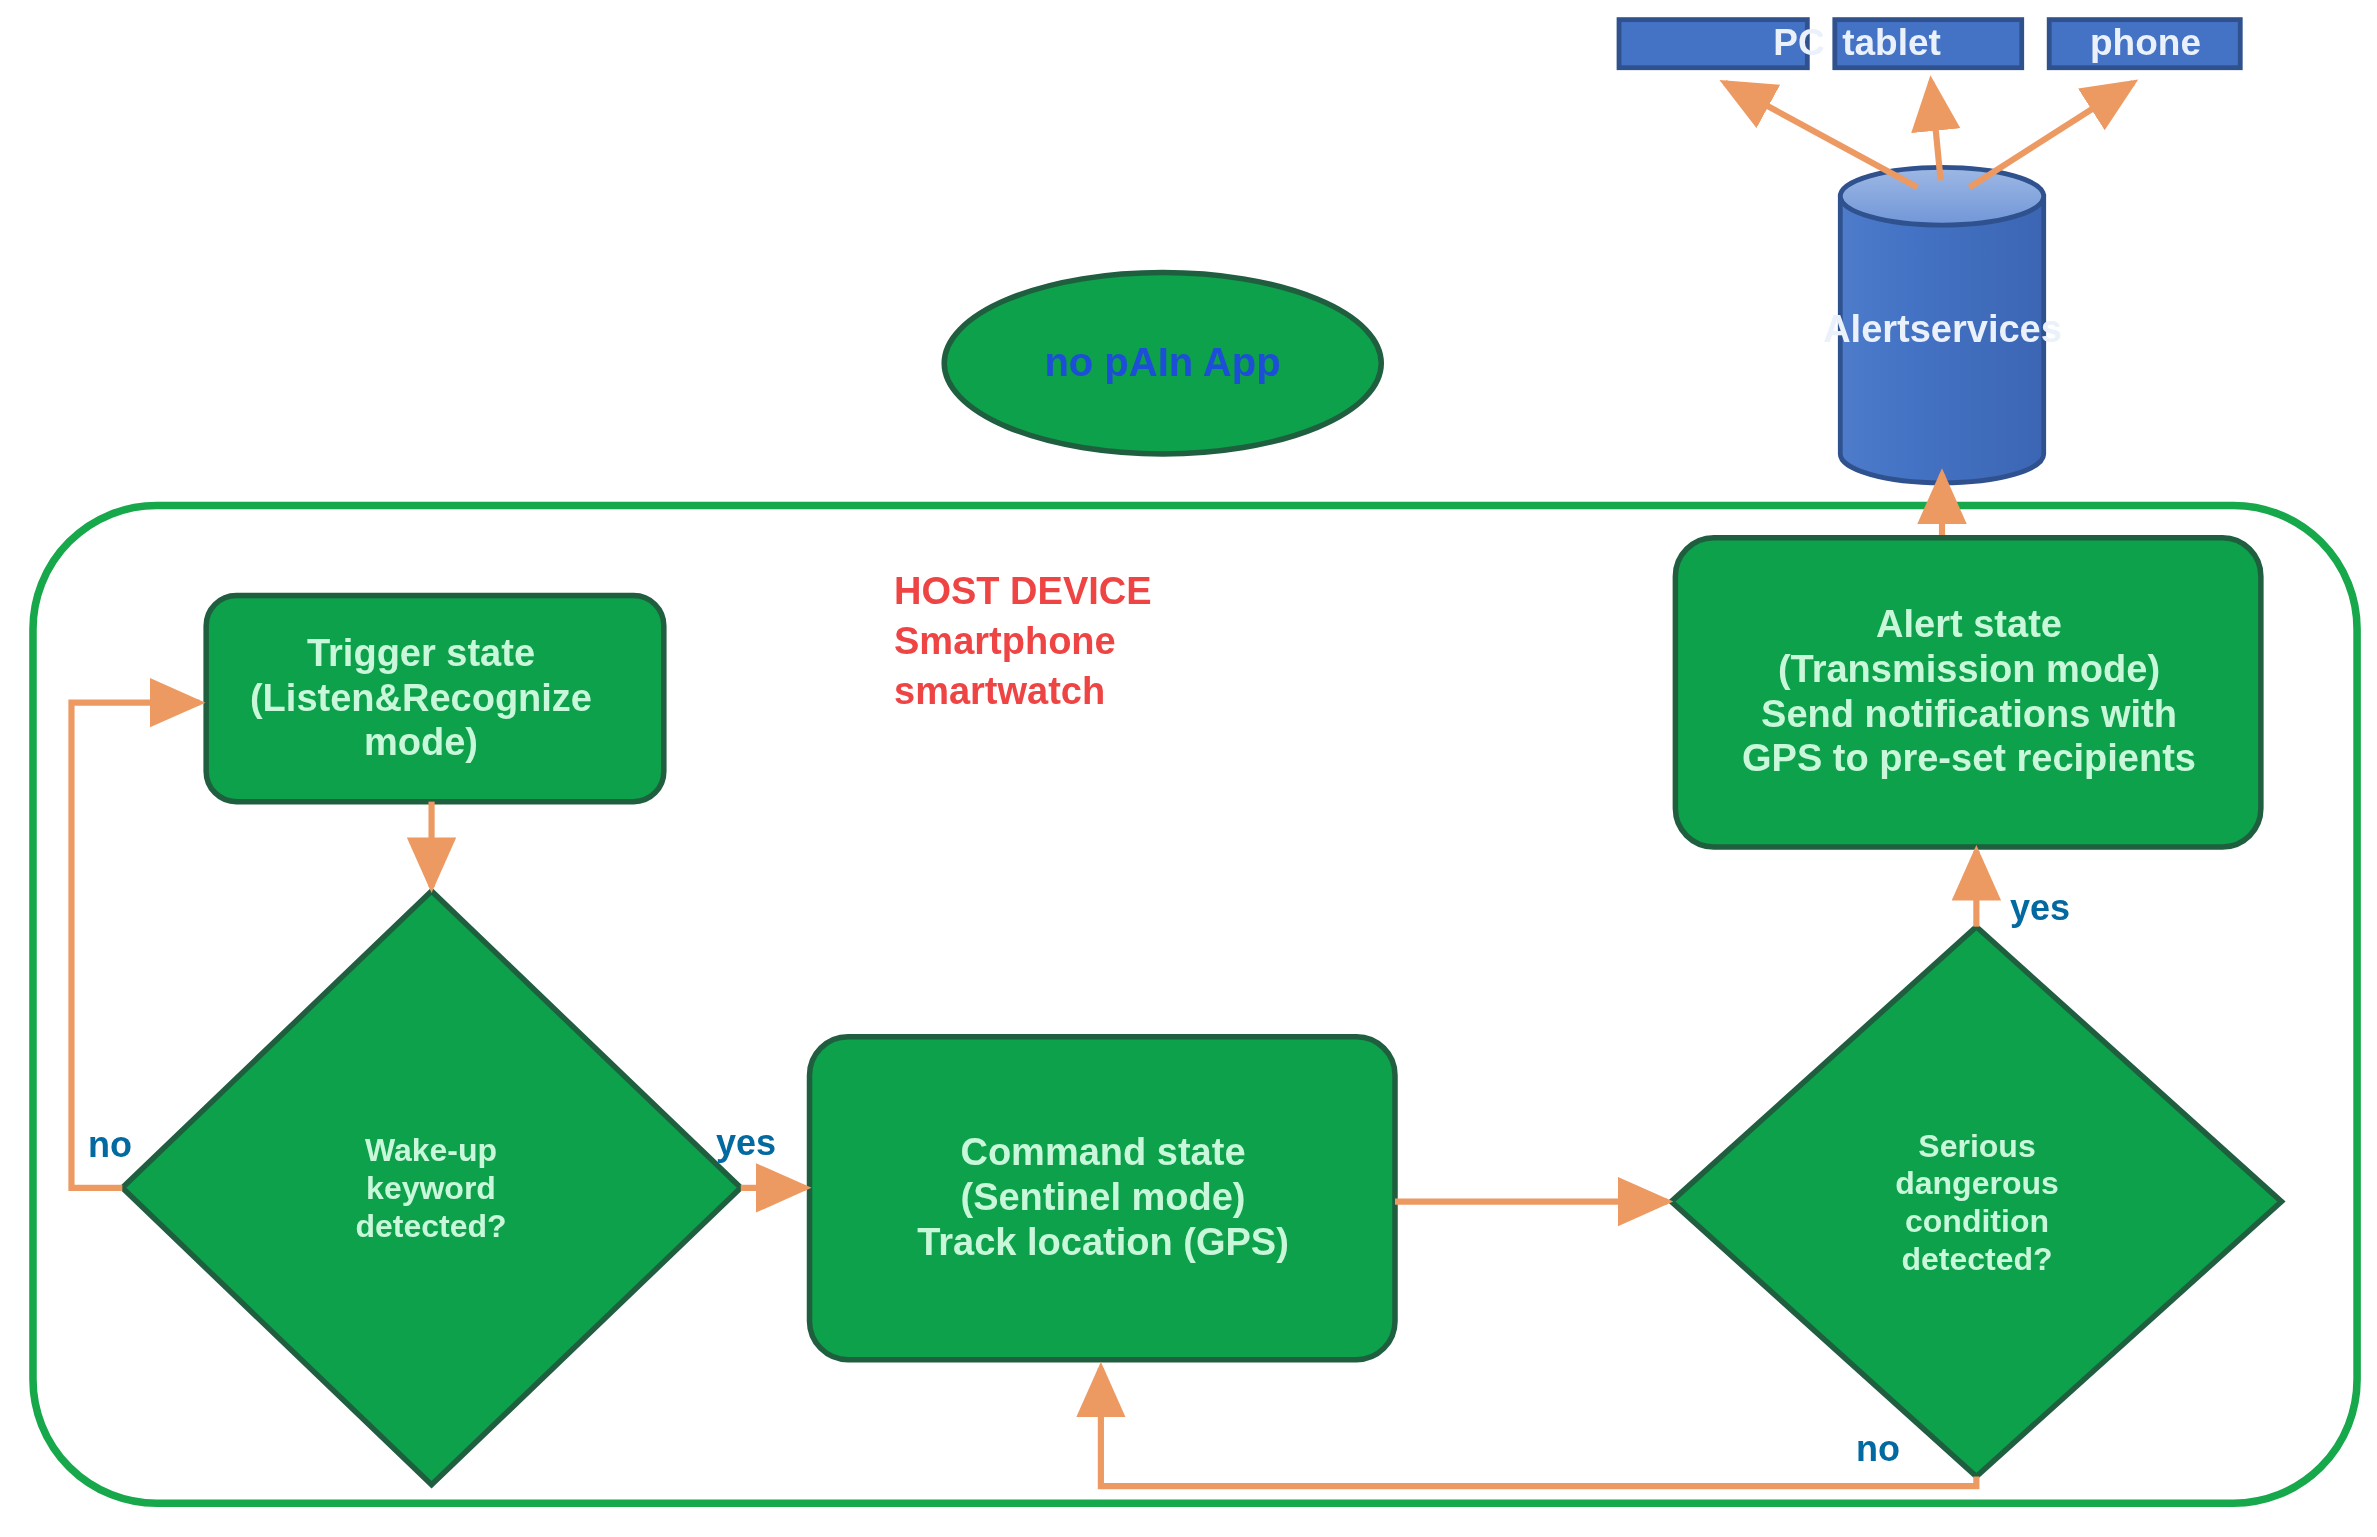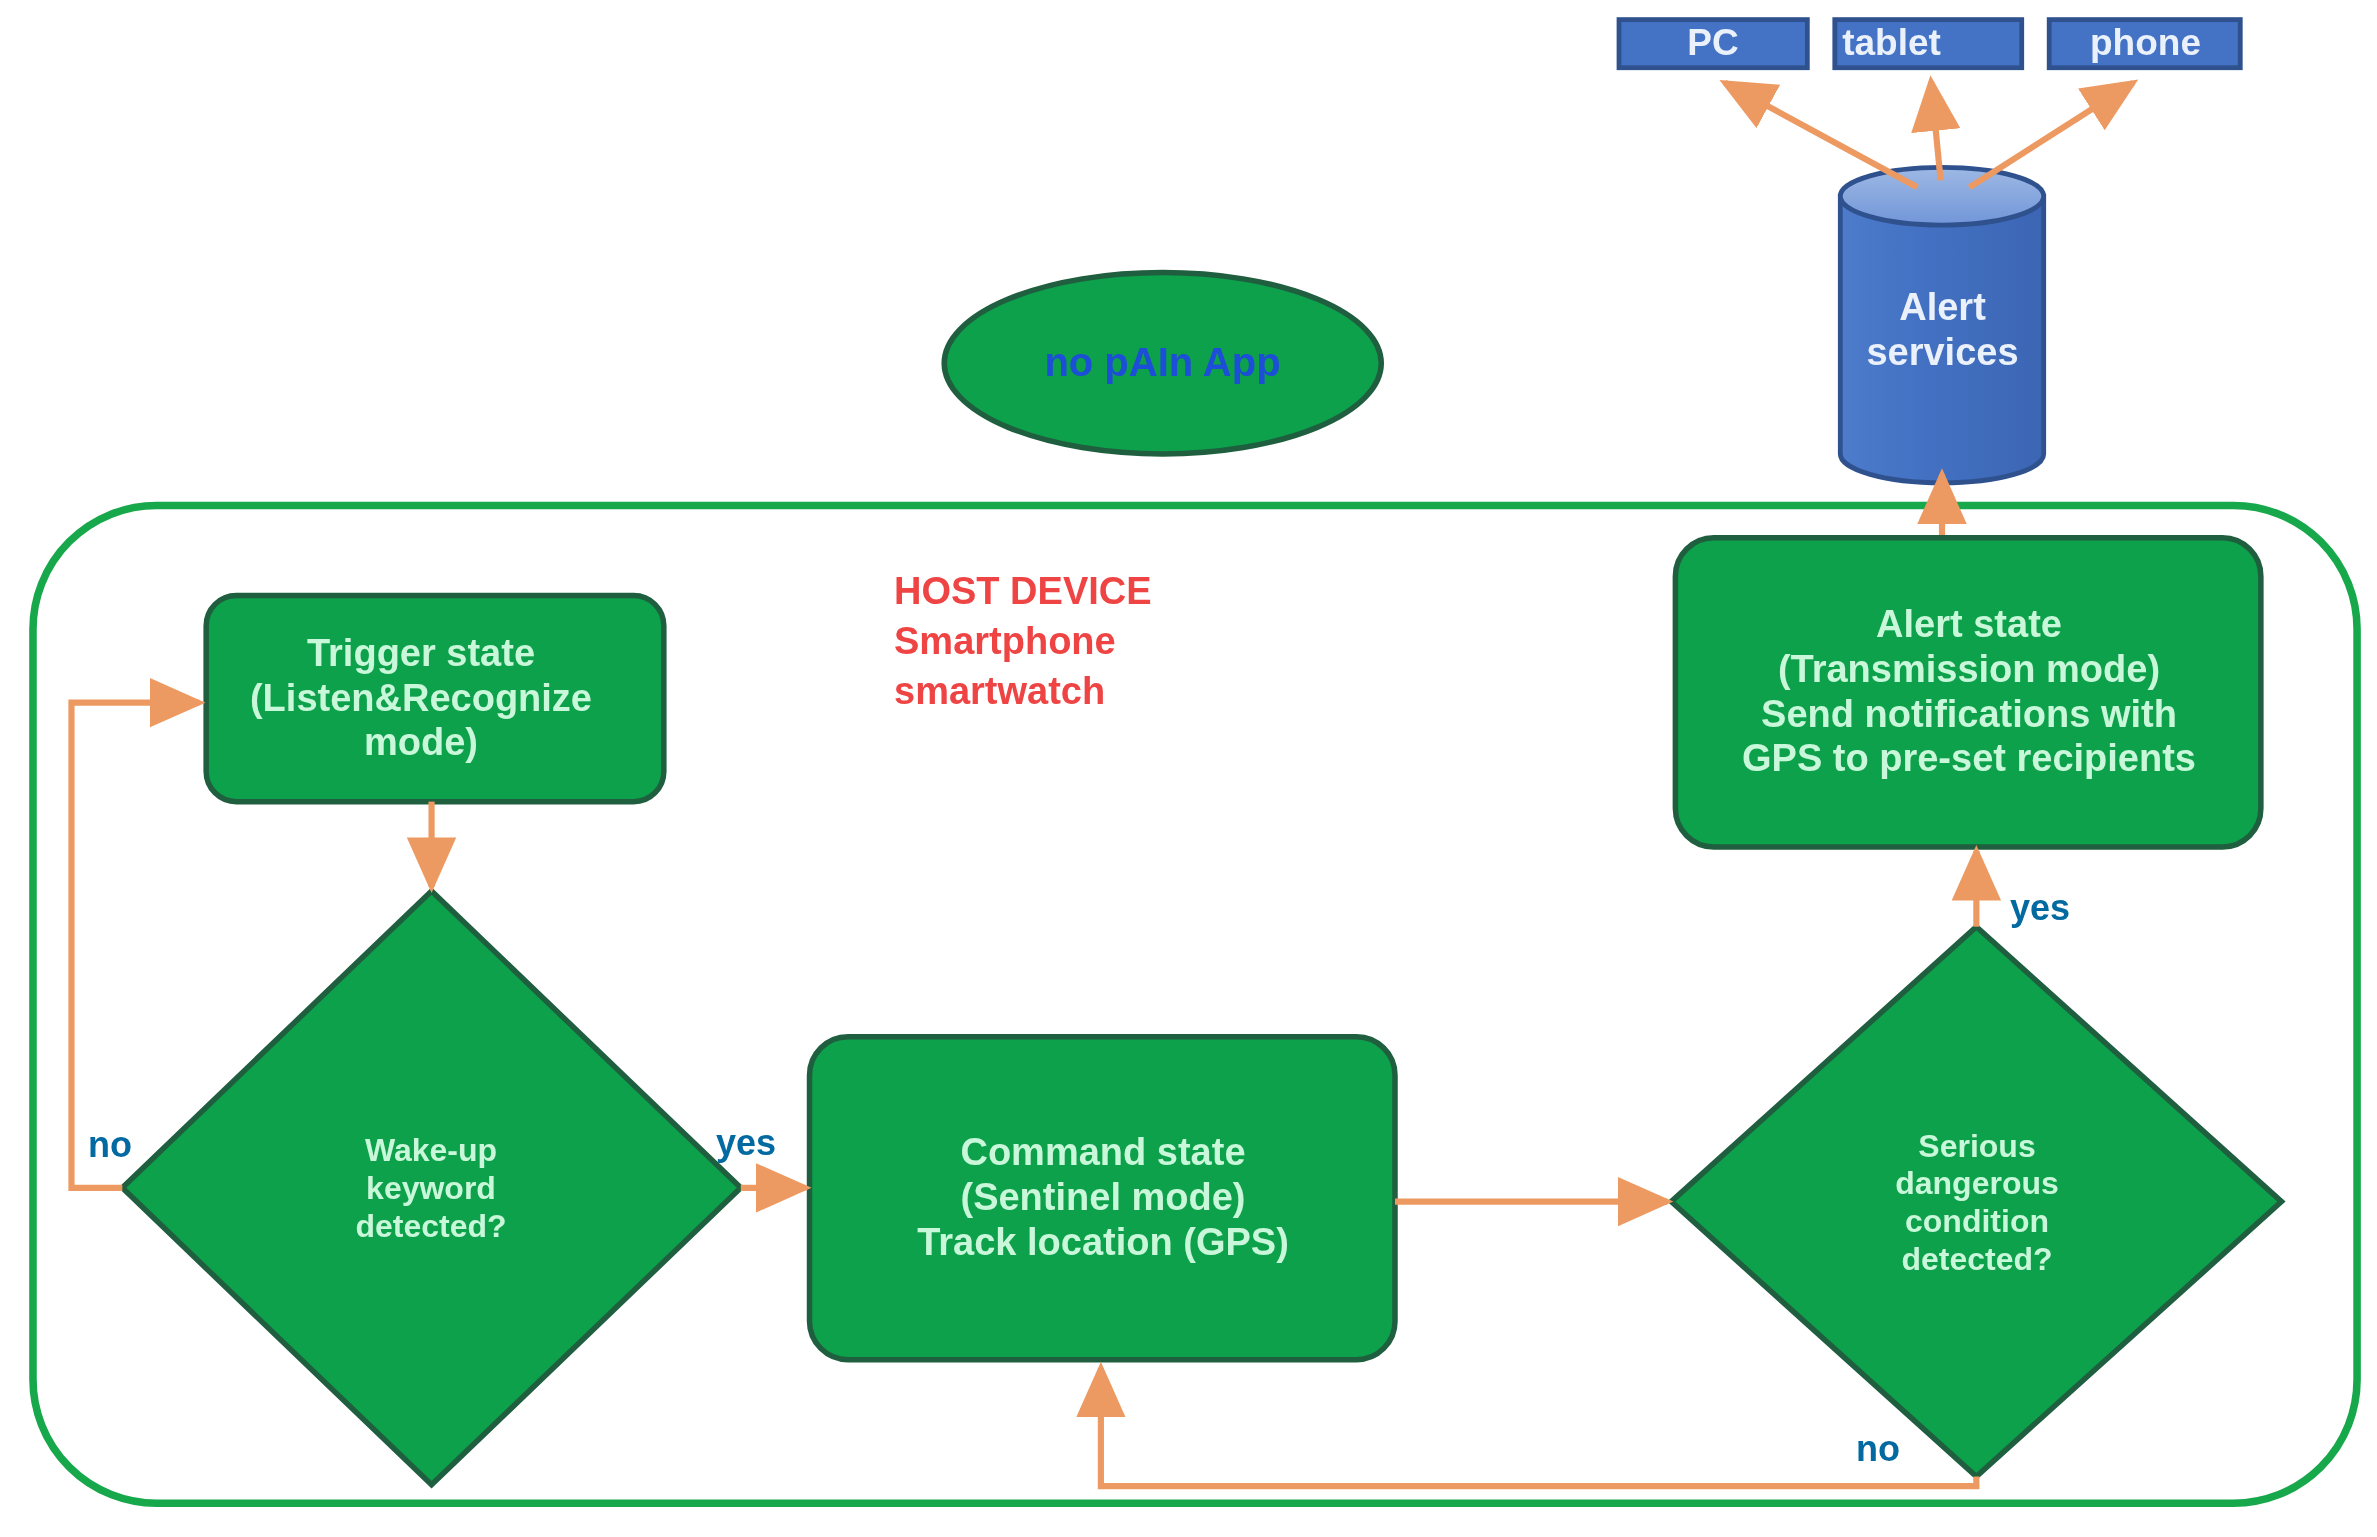--- a/index.html
+++ b/index.html
@@ -49,21 +49,21 @@
     font-weight: 700;
     font-size: 37px;
     text-align: center;
     pointer-events: none;
   }
   .cylinder-text {
     position: absolute;
     display: flex;
     align-items: center;
     justify-content: center;
-    flex-direction: column;
+    flex-direction: row;
     color: #EAF1FB;
     font-weight: 700;
     font-size: 38px;
     line-height: 1.18;
     text-align: center;
     pointer-events: none;
   }
   .host-label {
     position: absolute;
     text-align: left;
@@ -135,21 +135,21 @@
 
     <line x1="1078" y1="1728" x2="1172" y2="1728" stroke="#ED9A62" stroke-width="9" marker-end="url(#arrowOrange)"></line>
 
     <line x1="2030" y1="1748" x2="2426" y2="1748" stroke="#ED9A62" stroke-width="9" marker-end="url(#arrowOrange)"></line>
 
     <line x1="2876" y1="1348" x2="2876" y2="1238" stroke="#ED9A62" stroke-width="9" marker-end="url(#arrowOrange)"></line>
 
     <path d="M2876,2148 L2876,2162 L1602,2162 L1602,1990" fill="none" stroke="#ED9A62" stroke-width="9" marker-end="url(#arrowOrange)"></path>
   </svg>
 
-  <div class="device-text" style="left:1619px; top:19px; width:188px; height:48px;text-align:right;">
+  <div class="device-text" style="left:1705px; top:19px; width:188px; height:48px;text-align:right;">
     <span>PC</span>
   </div>
   <div class="device-text" style="left:1798px; top:19px; width:187px; height:48px;">
     <span>tablet</span>
   </div>
   <div class="device-text" style="left:2050px; top:19px; width:191px; height:48px;">
     <span>phone</span>
   </div>
 
   <div class="cylinder-text" style="left:1841px; top:261px; width:203px; height:137px;">

